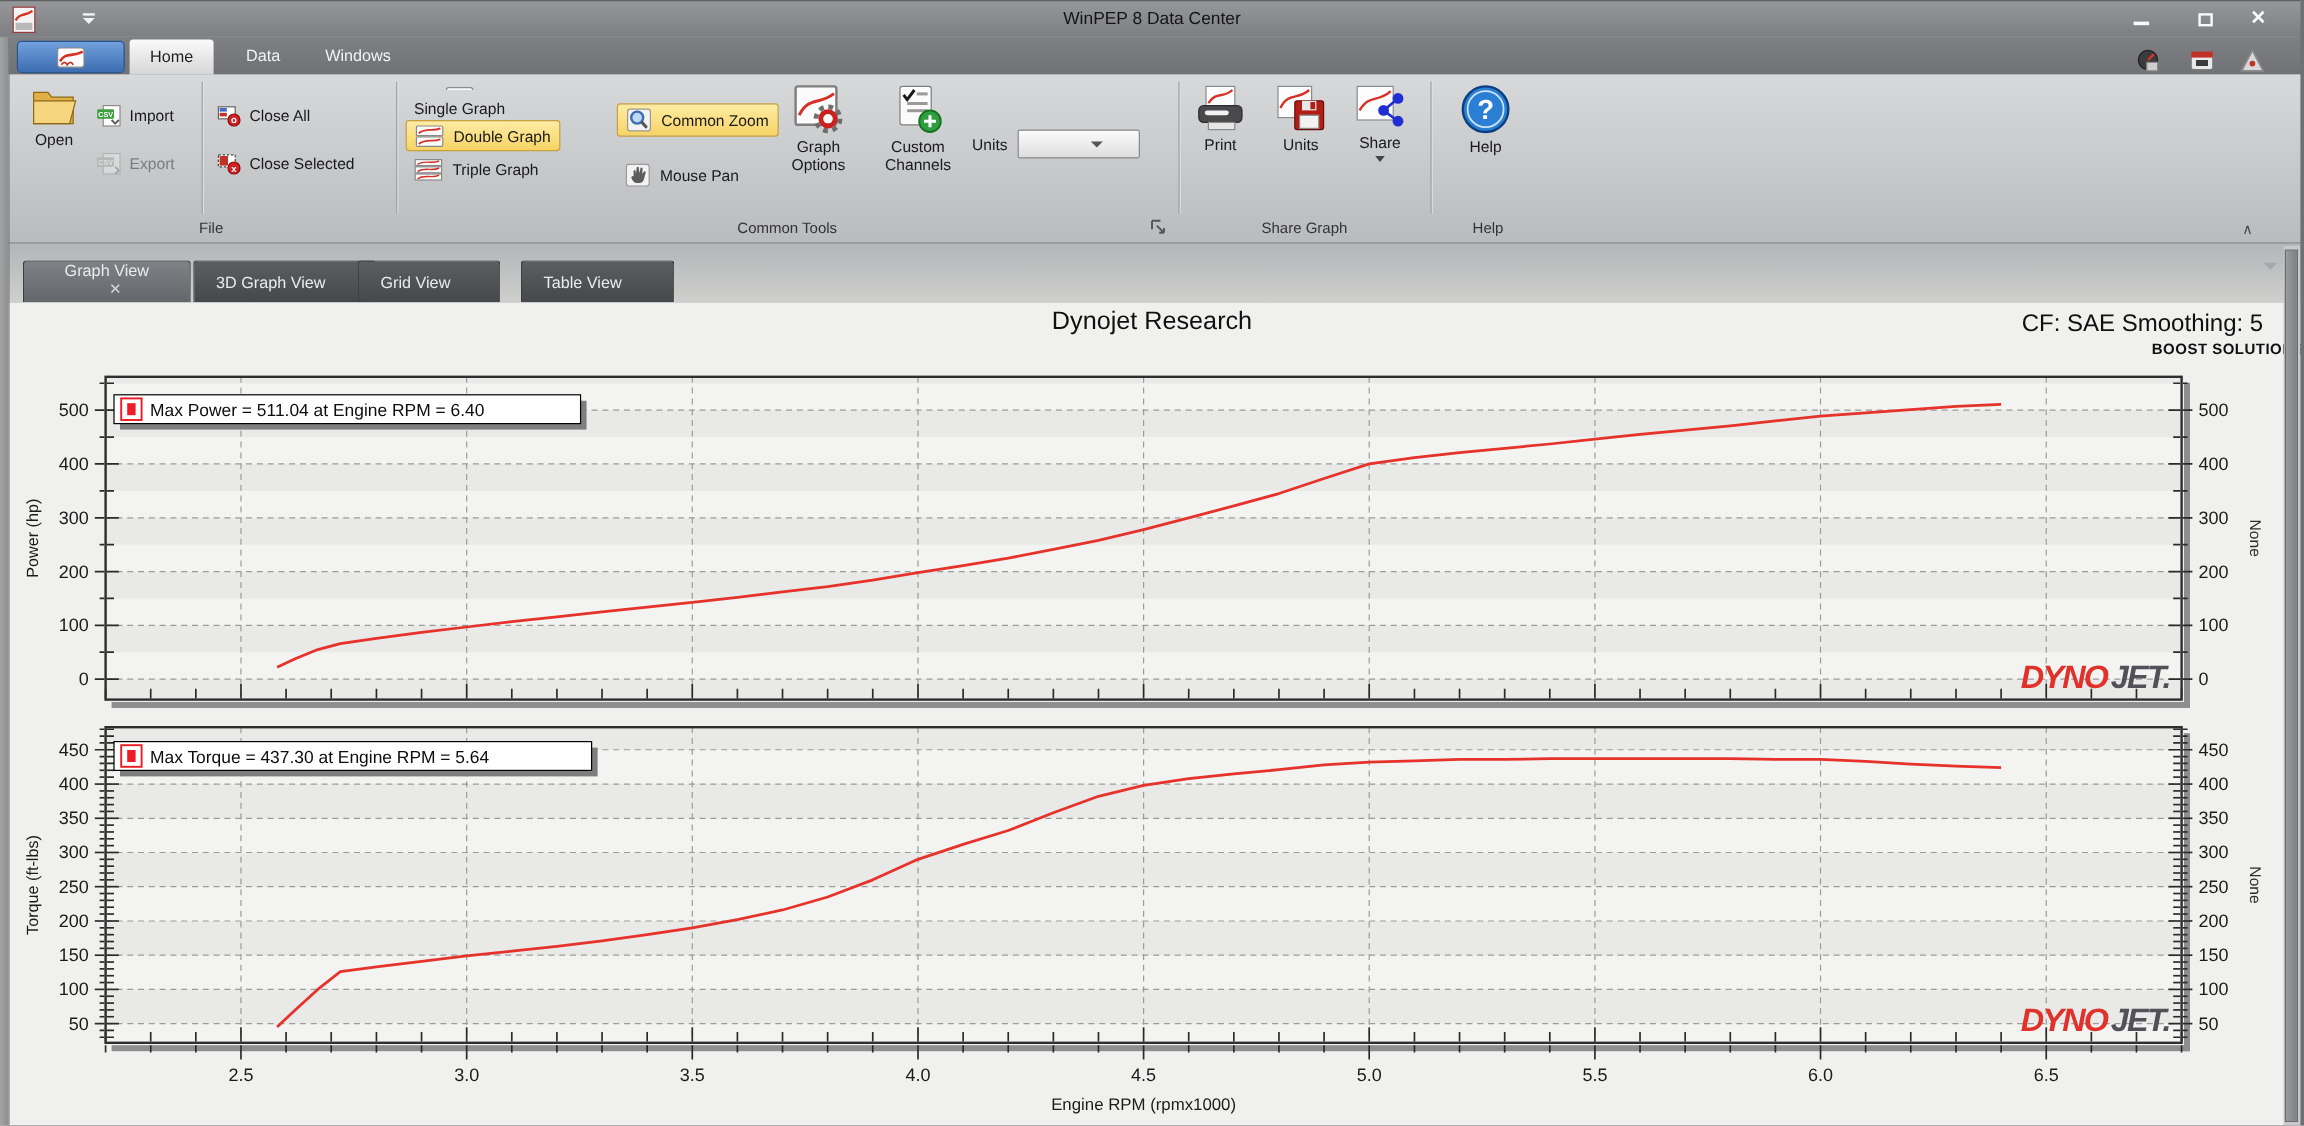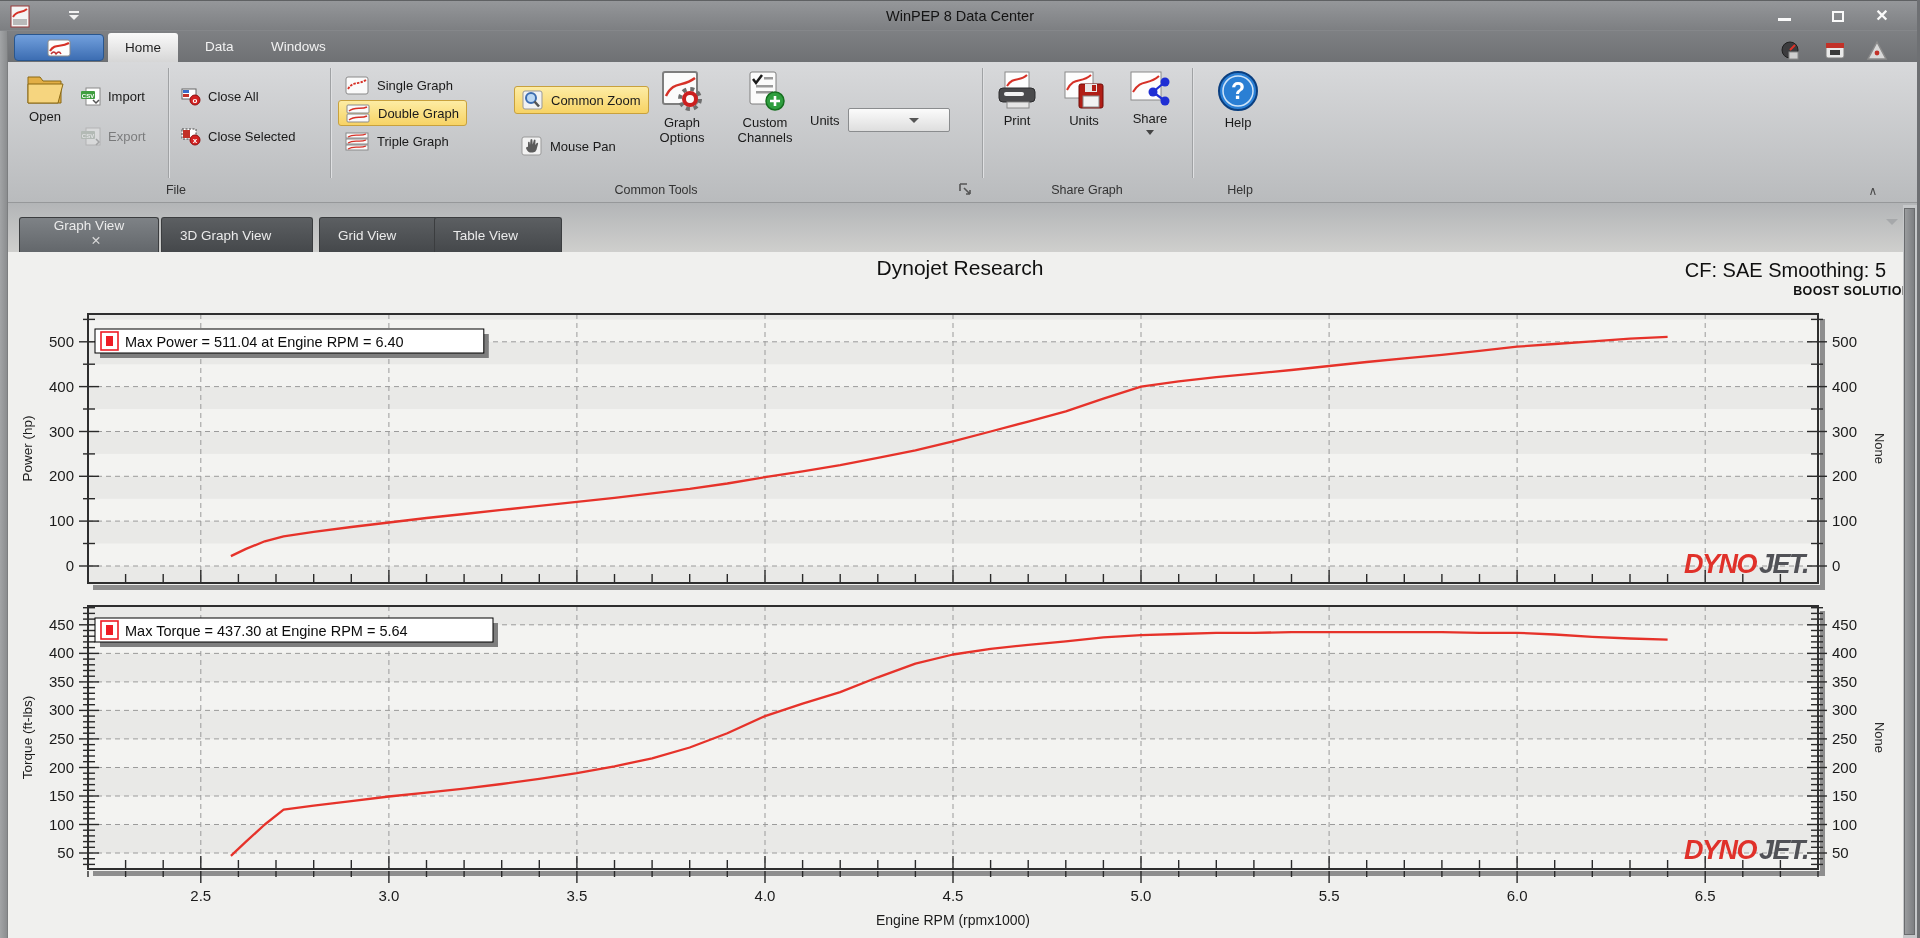--- a/index.html
+++ b/index.html
@@ -189,21 +189,21 @@
         <rect x="2" y="2" width="14" height="10" fill="#fff" stroke="#444" stroke-dasharray="2 1.5"></rect>
         <rect x="3" y="3" width="7" height="8" fill="#c23128"></rect>
         <circle cx="15" cy="13" r="5" fill="#d42222" stroke="#8e0f0f"></circle>
         <text x="15" y="16" font-size="8" fill="#fff" text-anchor="middle" font-weight="bold">x</text>
       </svg>
       <span>Close Selected</span>
     </div>
     <div class="grplabel" style="left:8px; width:322px;padding-left:14px;">File</div>
     <div class="vsep" style="left:330px"></div>
 
-    <div class="stackbtn" style="left:338px; top:10px;">
+    <div class="stackbtn" style="left:338px; top:10px;flex-direction:column;">
       <svg width="24" height="19">
         <rect x="1" y="1" width="22" height="17" rx="2" fill="#fafafa" stroke="#8a8a8a"></rect>
         <path d="M3 13 C8 5 13 9 21 4" stroke="#d63127" stroke-width="1.8" fill="none" stroke-dasharray="2.5 1.2"></path>
       </svg>
       <span>Single Graph</span>
     </div>
     <div class="stackbtn yellow" style="left:338px; top:38px;">
       <svg width="24" height="19">
         <rect x="1" y="1" width="22" height="8" rx="1" fill="#fafafa" stroke="#8a8a8a"></rect>
         <rect x="1" y="10" width="22" height="8" rx="1" fill="#fafafa" stroke="#8a8a8a"></rect>
@@ -321,21 +321,21 @@
   </div>
 
   <div class="viewtabs">
     <div class="vtab active" style="left:19px; width:140px;flex-direction:column;">
       <span>Graph View</span>
       <span class="vtab-x">✕</span>
     </div>
     <div class="vtab" style="left:161px; width:152px;">
       <span>3D Graph View</span>
     </div>
-    <div class="vtab" style="left:319px; width:119px;">
+    <div class="vtab" style="left:298px; width:119px;">
       <span>Grid View</span>
     </div>
     <div class="vtab" style="left:434px; width:128px;">
       <span>Table View</span>
     </div>
     <div class="vt-drop"></div>
   </div>
 
   <div class="content">
     <div class="hdr-title">Dynojet Research</div>

